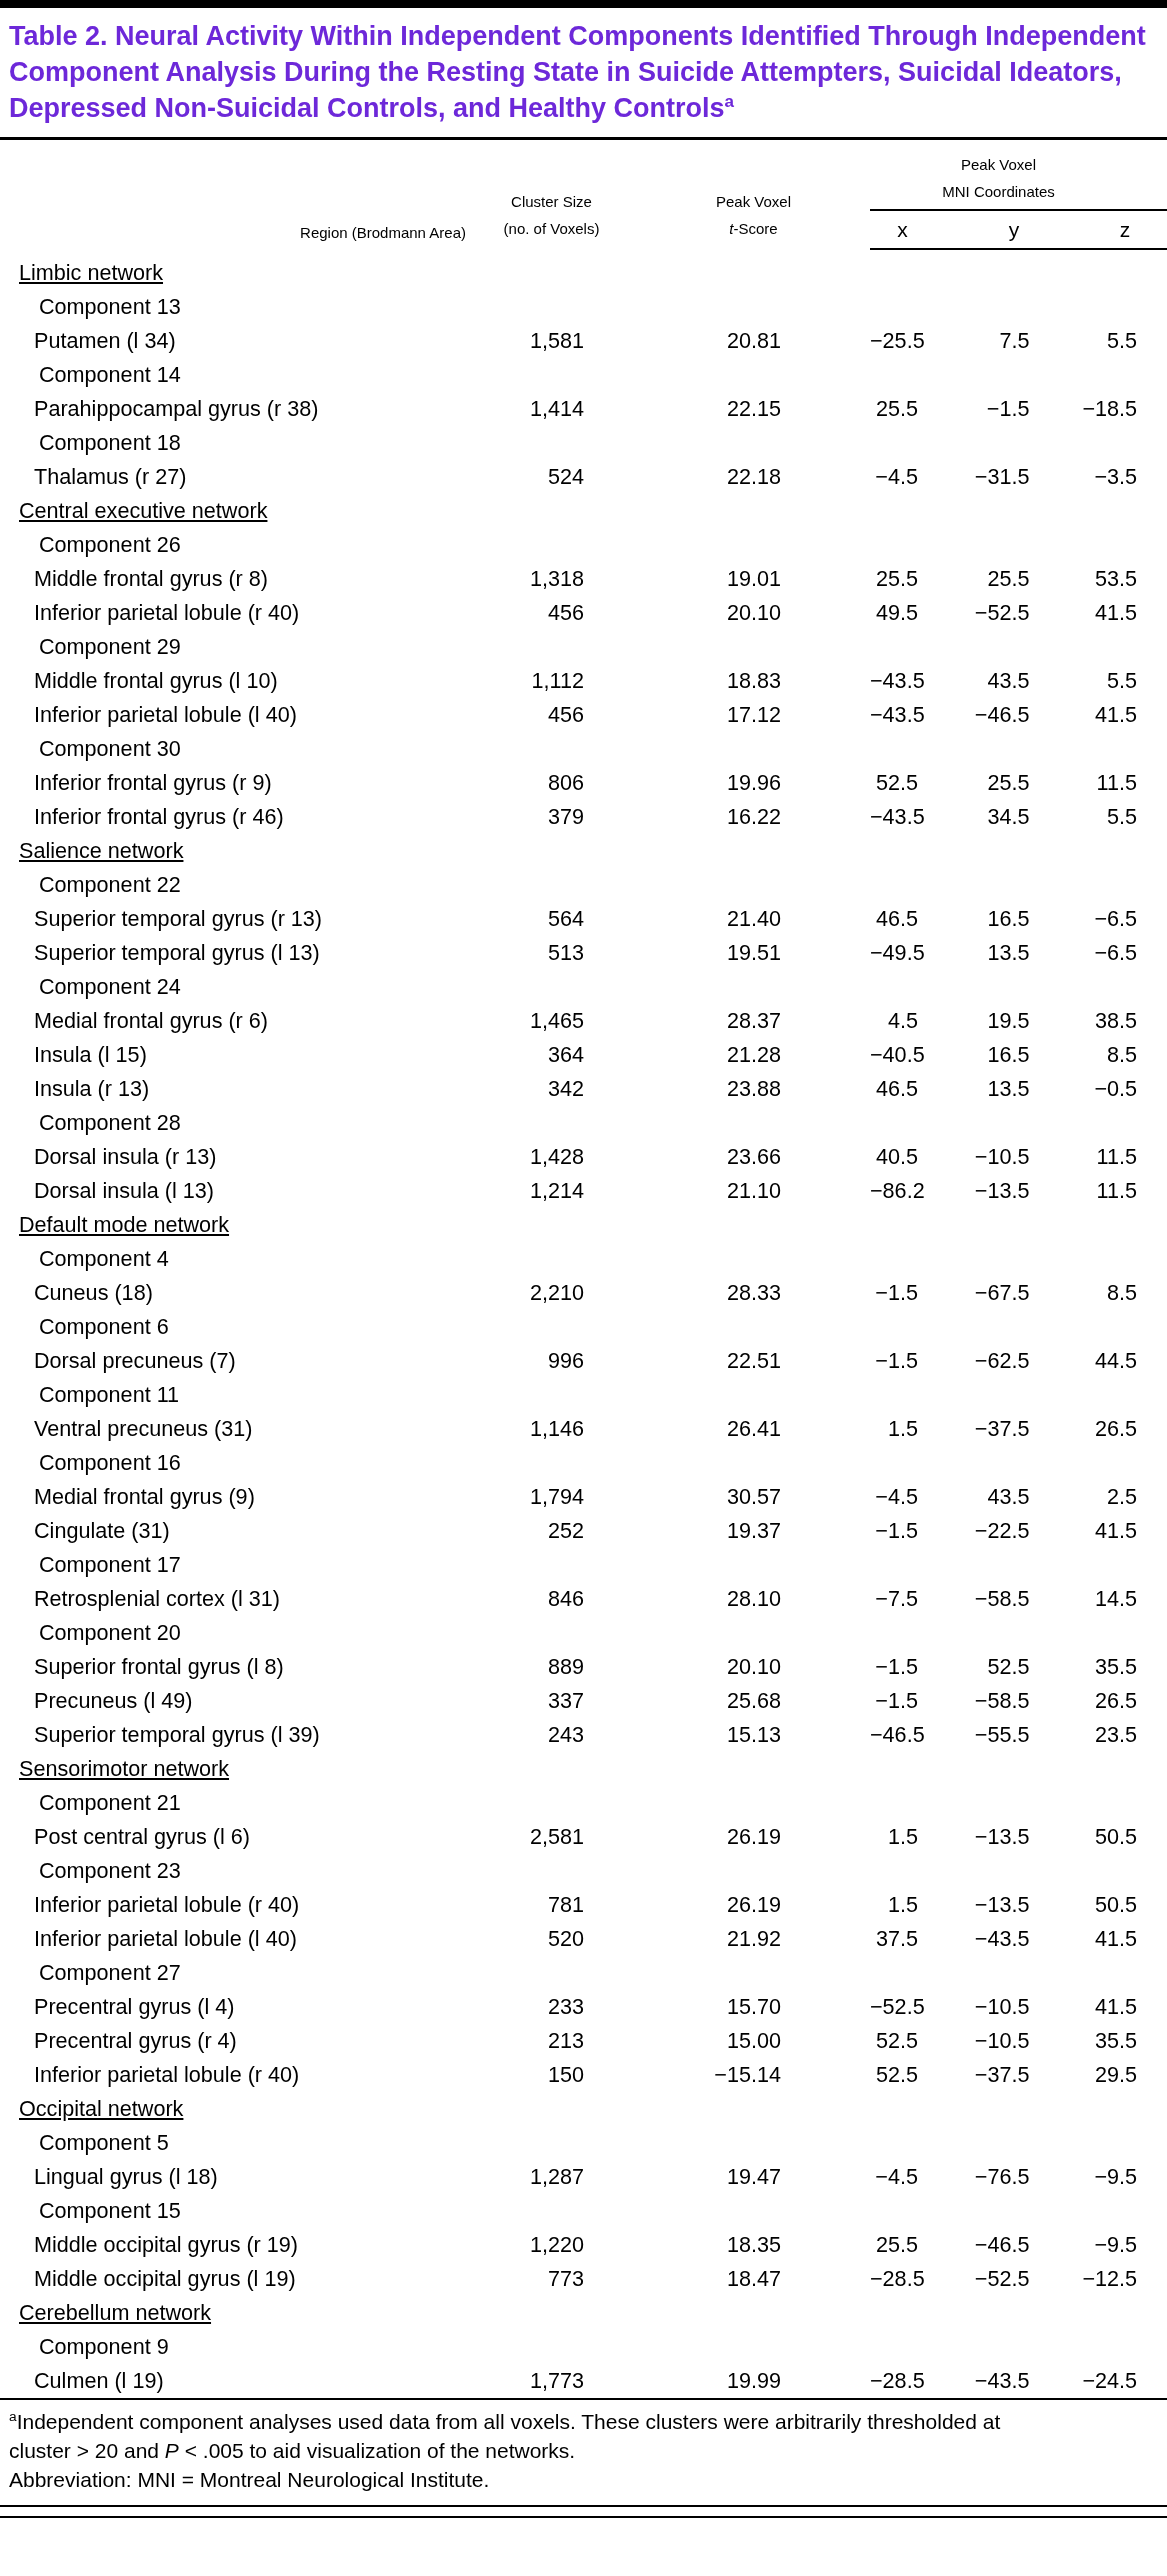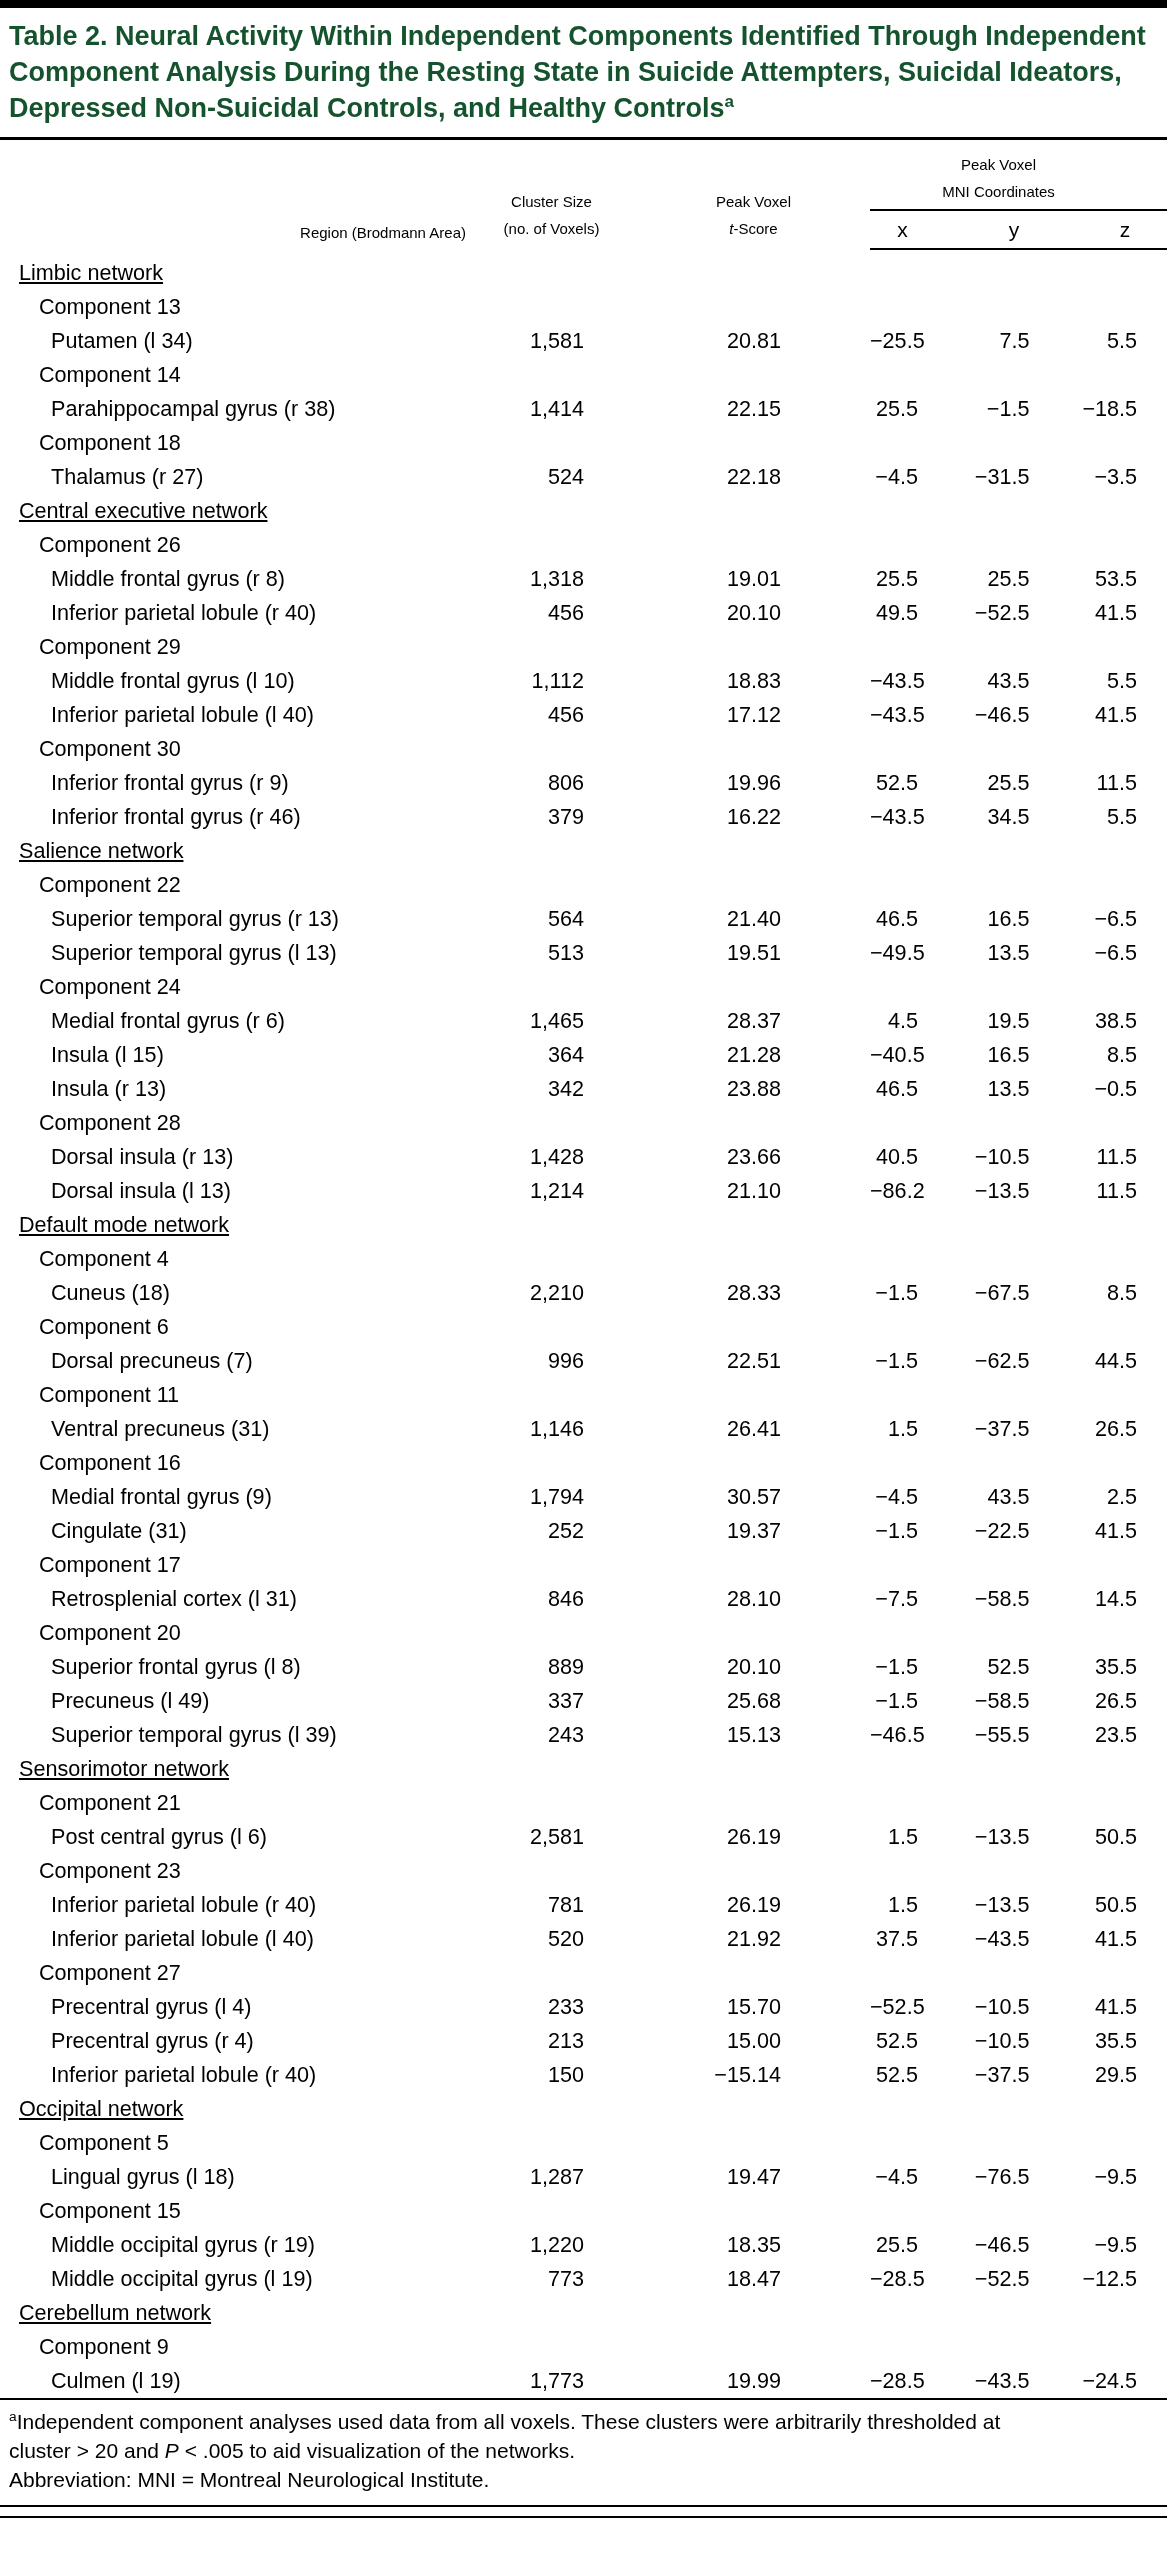--- a/index.html
+++ b/index.html
@@ -17,21 +17,21 @@
   }
   .rule-thick { height: 8.2px; background: #000; }
   .rule-med   { height: 3.4px;  background: #000; }
   .rule-thin  { height: 2.1px;  background: #000; }
 
   .title-block { padding: 9.6px 15px 11px 9px; }
   .title {
     font-size: 27px;
     line-height: 36px;
     font-weight: 700;
-    color: #14532d;
+    color: #6d28d9;
   }
   .title .sup {
     font-size: 17px;
     vertical-align: super;
     line-height: 0;
   }
 
   table.data {
     width: 1168px;
     border-collapse: collapse;
@@ -74,21 +74,21 @@
     line-height: 34px;
     height: 34px;
     padding: 0;
     white-space: nowrap;
     overflow: hidden;
     color: #000;
   }
   tbody tr.first td { padding-top: 5.5px; }
   td.lvl-network   { padding-left: 19px; text-decoration: underline; }
   td.lvl-component { padding-left: 39px; }
-  td.lvl-region    { padding-left: 51px; }
+  td.lvl-region    { padding-left: 34px; }
   td.num { text-align: right; }
   td.col-cluster { padding-right: 53px; }
   td.col-t       { padding-right: 89px; }
   td.col-x       { padding-right: 17px; }
   td.col-y       { padding-right: 18.5px; }
   td.col-z       { padding-right: 31px; }
 
   .footnotes {
     padding: 6.8px 13.7px 8.2px 9px;
     font-size: 21px;

